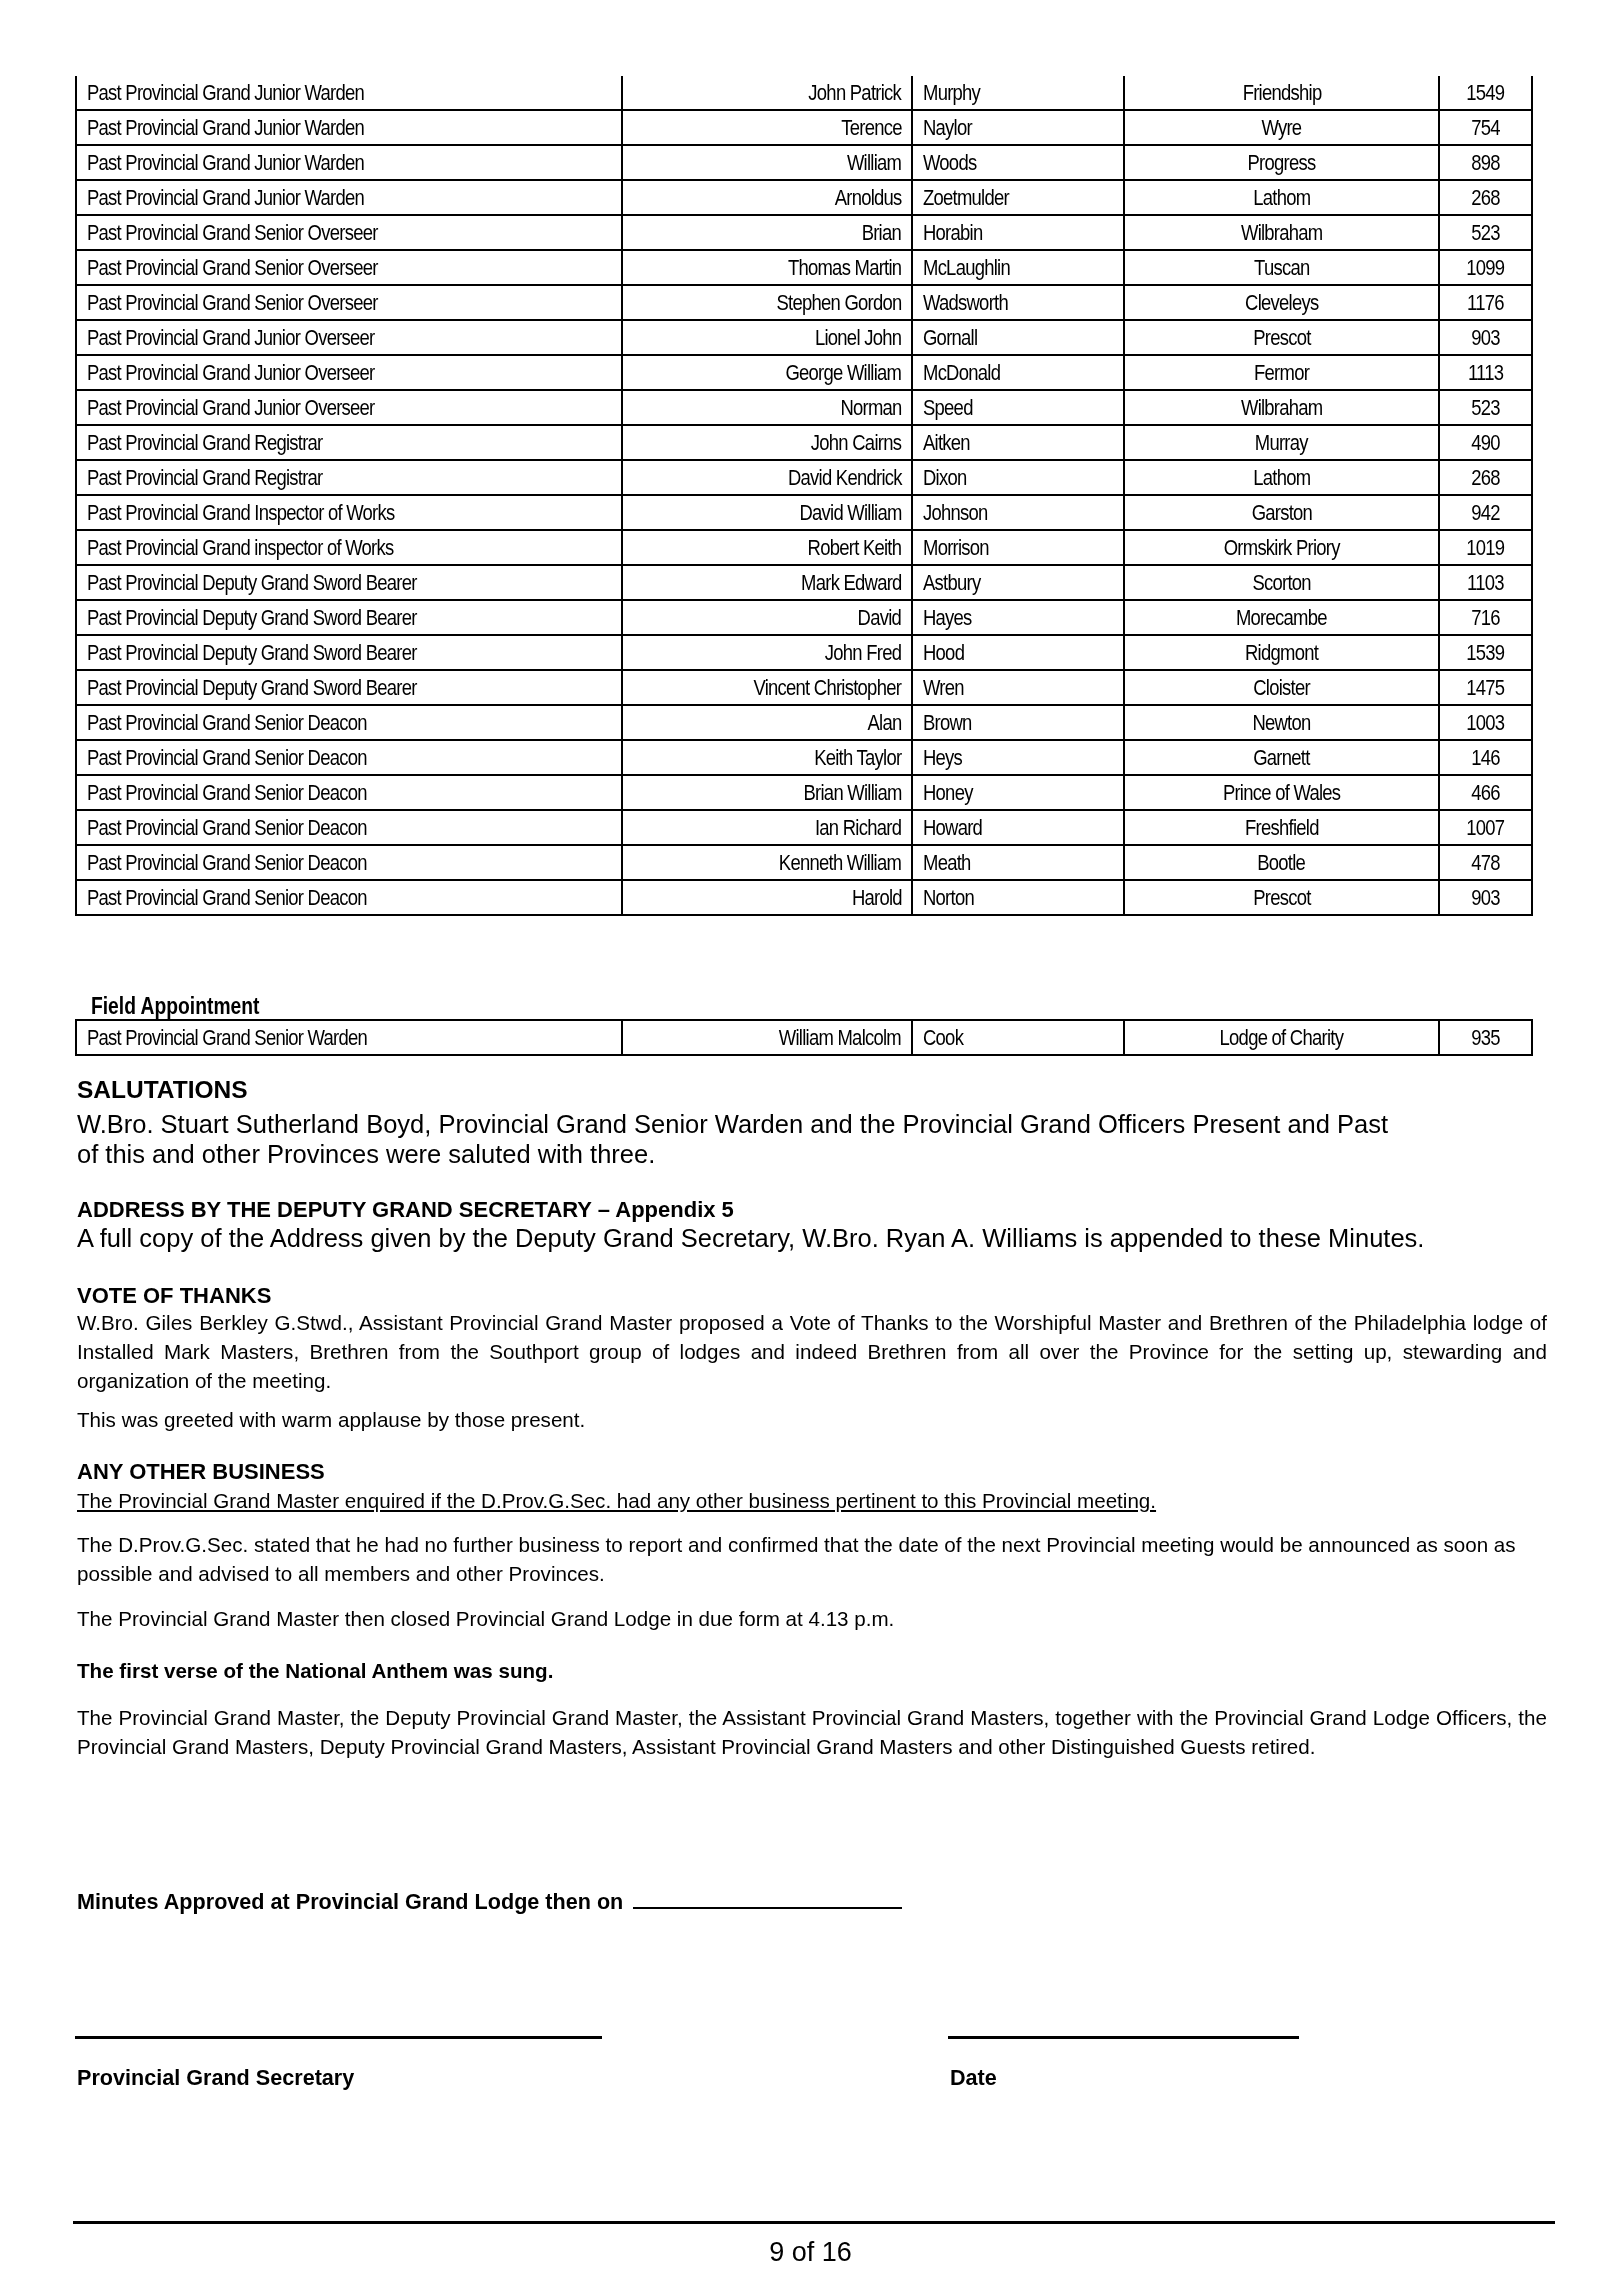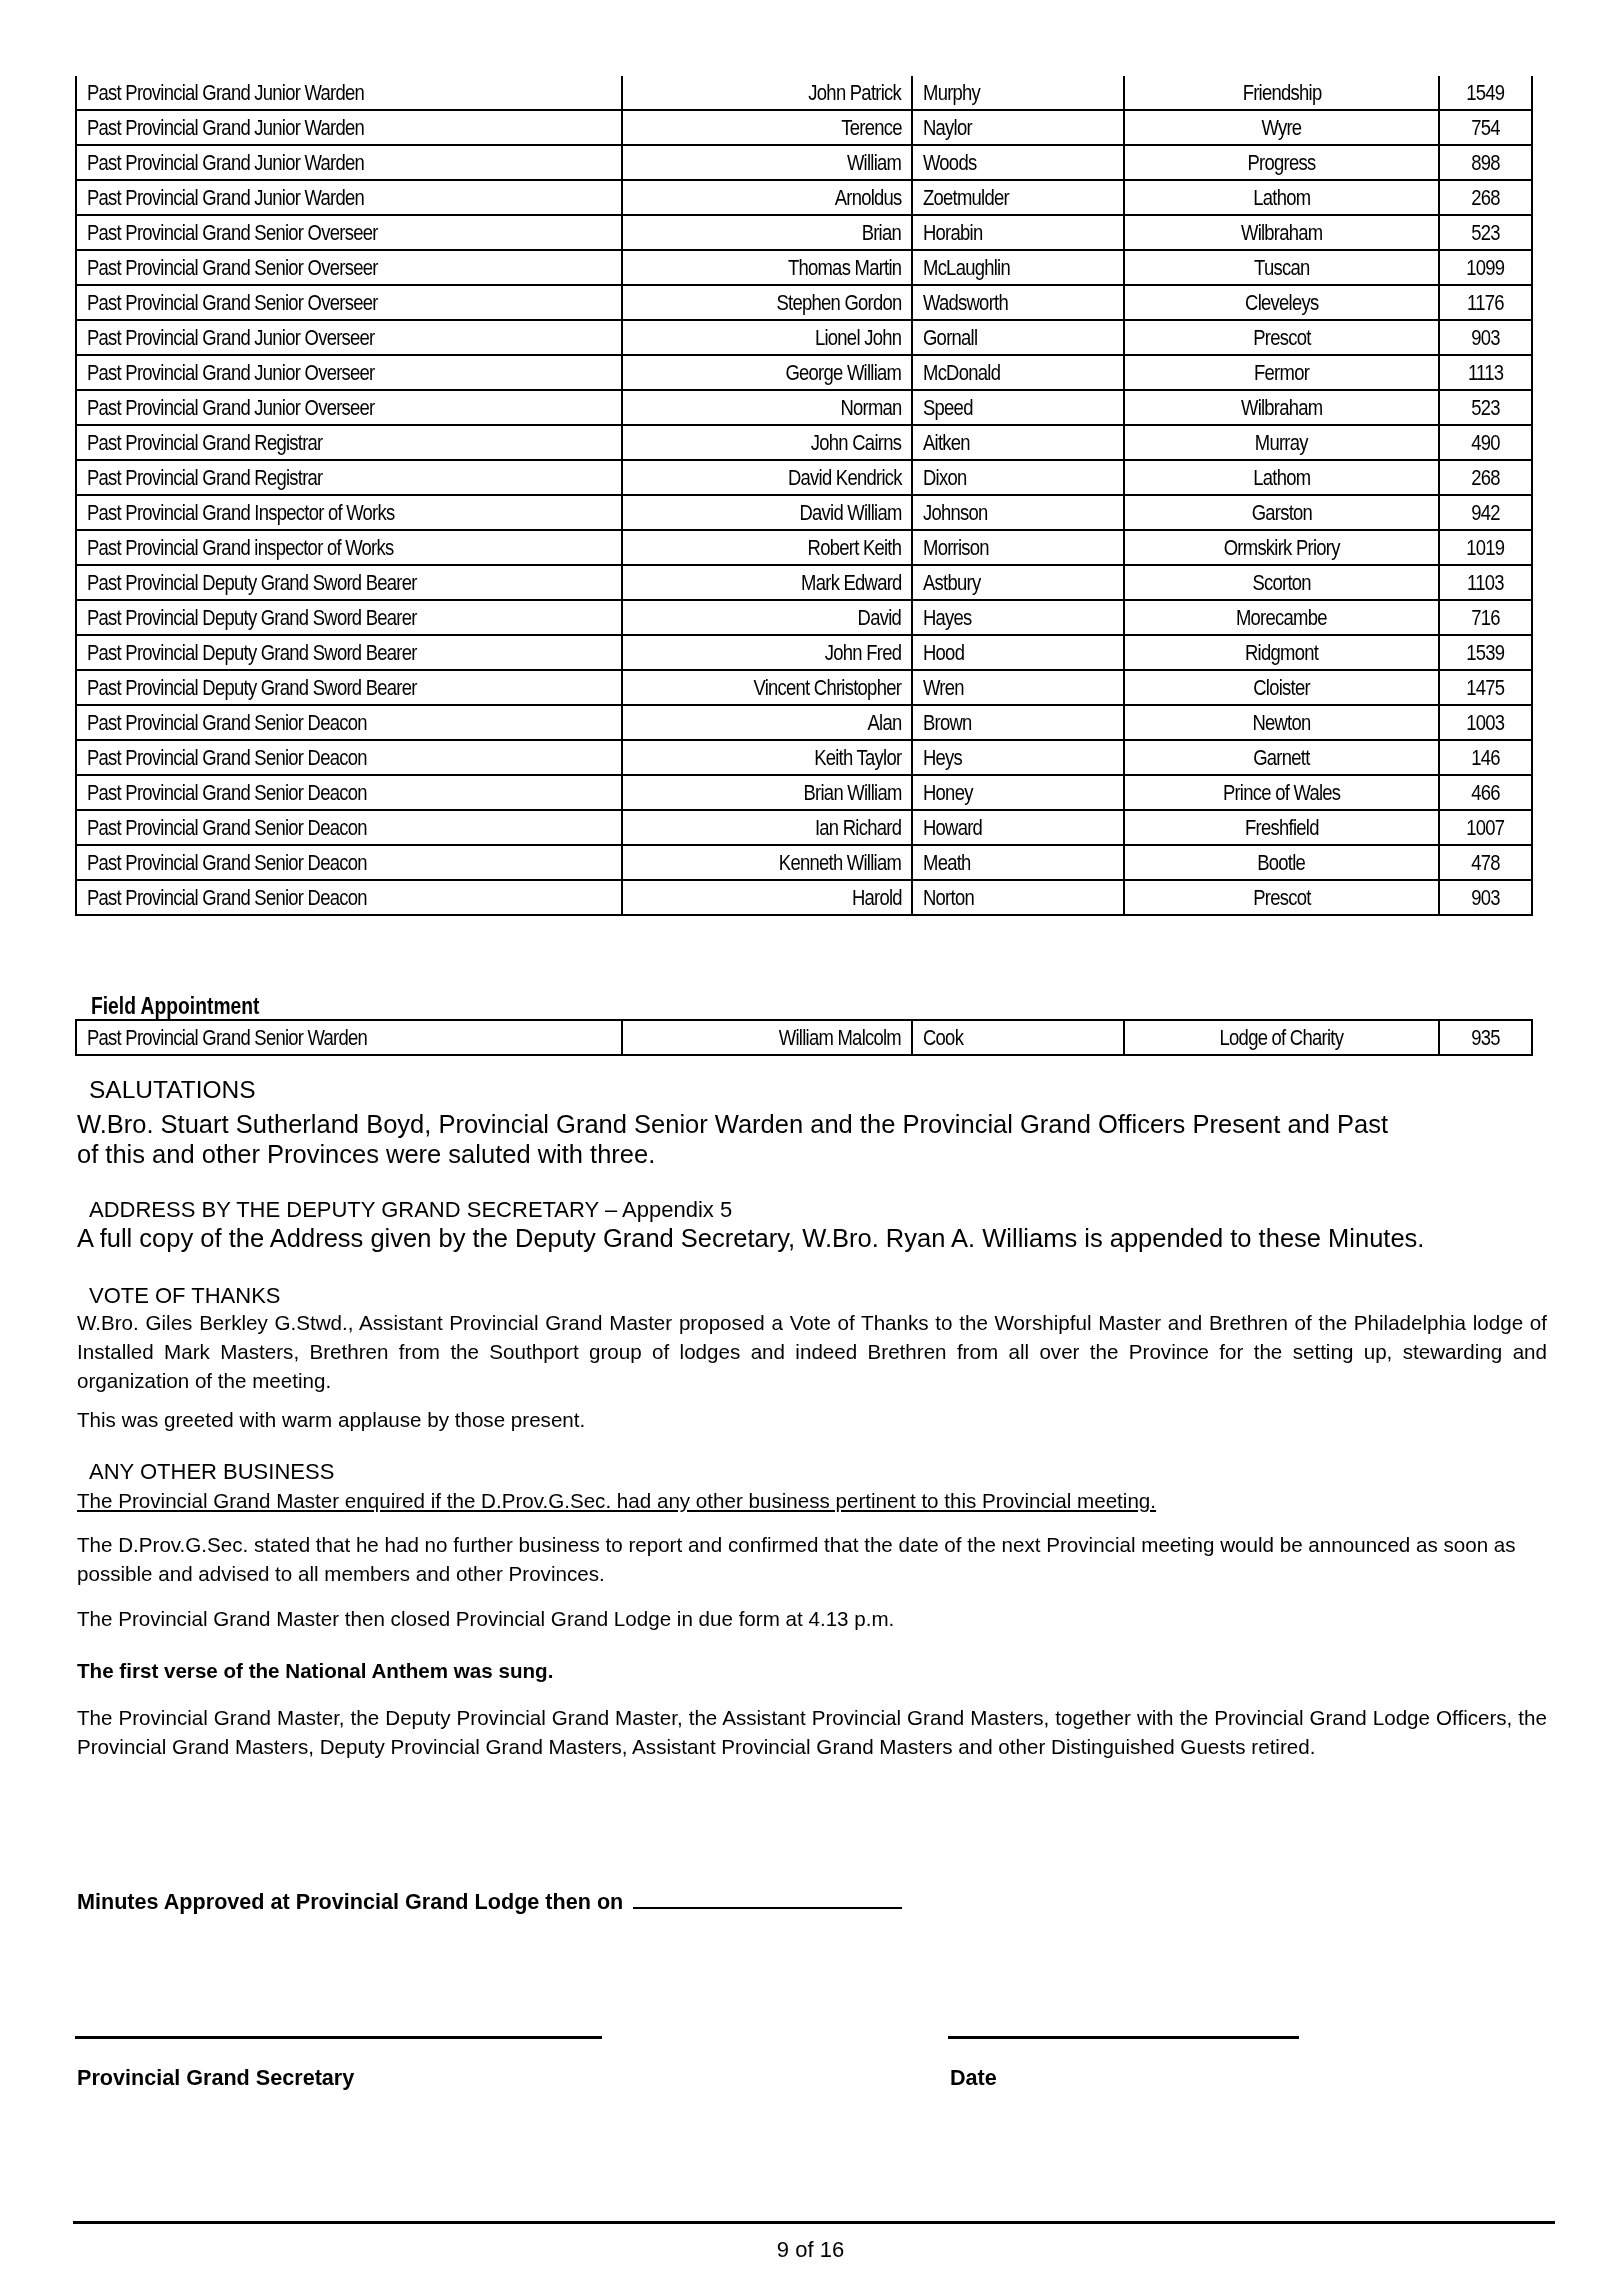--- a/index.html
+++ b/index.html
@@ -22,30 +22,30 @@
   .c5 { width: 71px; text-align: center; }
   .cond { display: inline-block; transform: scaleX(0.82); }
   .c1 .cond { transform-origin: left center; }
   .c2 .cond { transform-origin: right center; }
   .c3 .cond { transform-origin: left center; }
   .c4 .cond, .c5 .cond { transform-origin: center center; }
 
   .field-label { left: 91px; top: 993px; font-size: 23.5px; font-weight: bold;
                  transform: scaleX(0.82); transform-origin: left; }
 
-  .heading { left: 77px; font-weight: normal; font-size: 24.5px; margin-left: 12px; }
+  .heading { left: 77px; font-weight: bold; font-size: 24.5px; }
   .heading.small { font-size: 22px; }
   .para { left: 77px; width: 1480px; font-size: 25.5px; line-height: 30px; }
   .para.sm { font-size: 20.6px; line-height: 29px; width: 1470px; text-align: justify; }
   .para.sm.nojust { text-align: left; }
   .lastjust { text-align-last: left; }
 
   .sig-line { position: absolute; height: 2.9px; background: #000; }
   .footer-line { position: absolute; left: 73px; width: 1482px; top: 2221px; height: 2.9px; background: #000; }
-  .page-num { position: absolute; left: 0; width: 1621px; top: 2237px; text-align: center; font-size: 22px; }
+  .page-num { position: absolute; left: 0; width: 1621px; top: 2237px; text-align: center; font-size: 27px; }
 </style>
 </head>
 <body>
 
 <table class="tbl main">
   <tbody id="main-tbody">
       <tr>
         <td class="c1"><span class="cond">Past Provincial Grand Junior Warden</span></td>
         <td class="c2"><span class="cond">John Patrick</span></td>
         <td class="c3"><span class="cond">Murphy</span></td>

